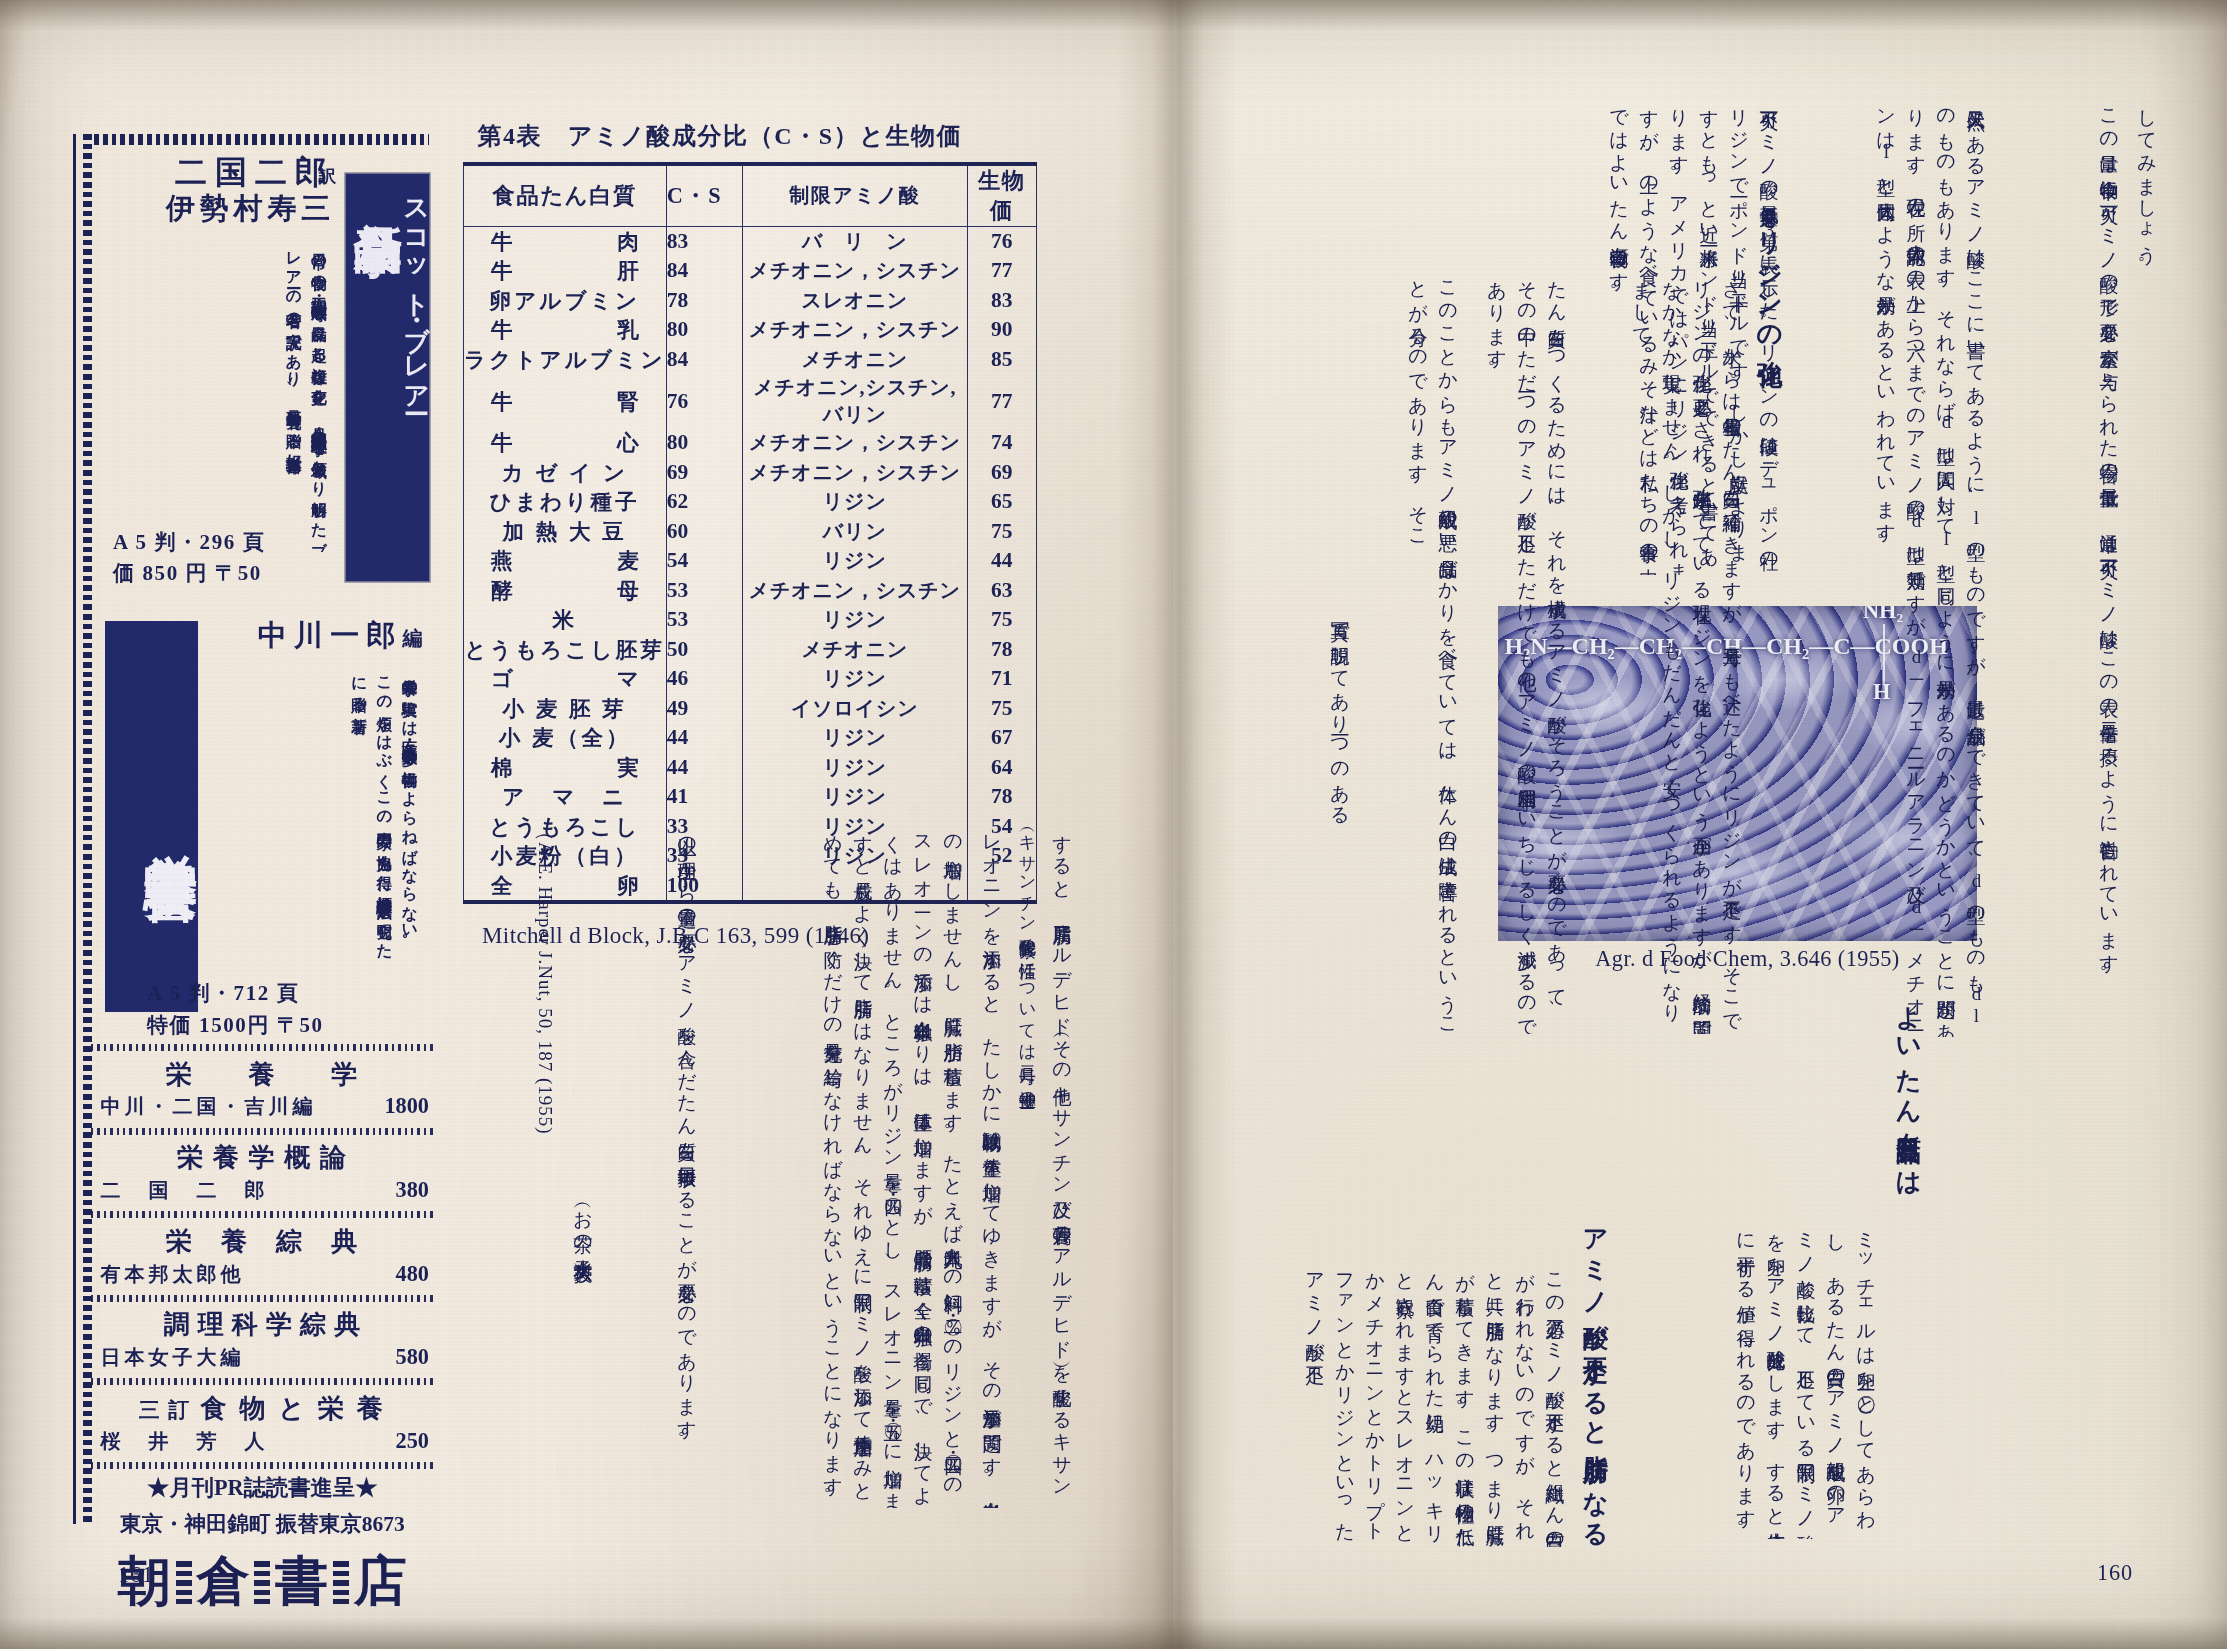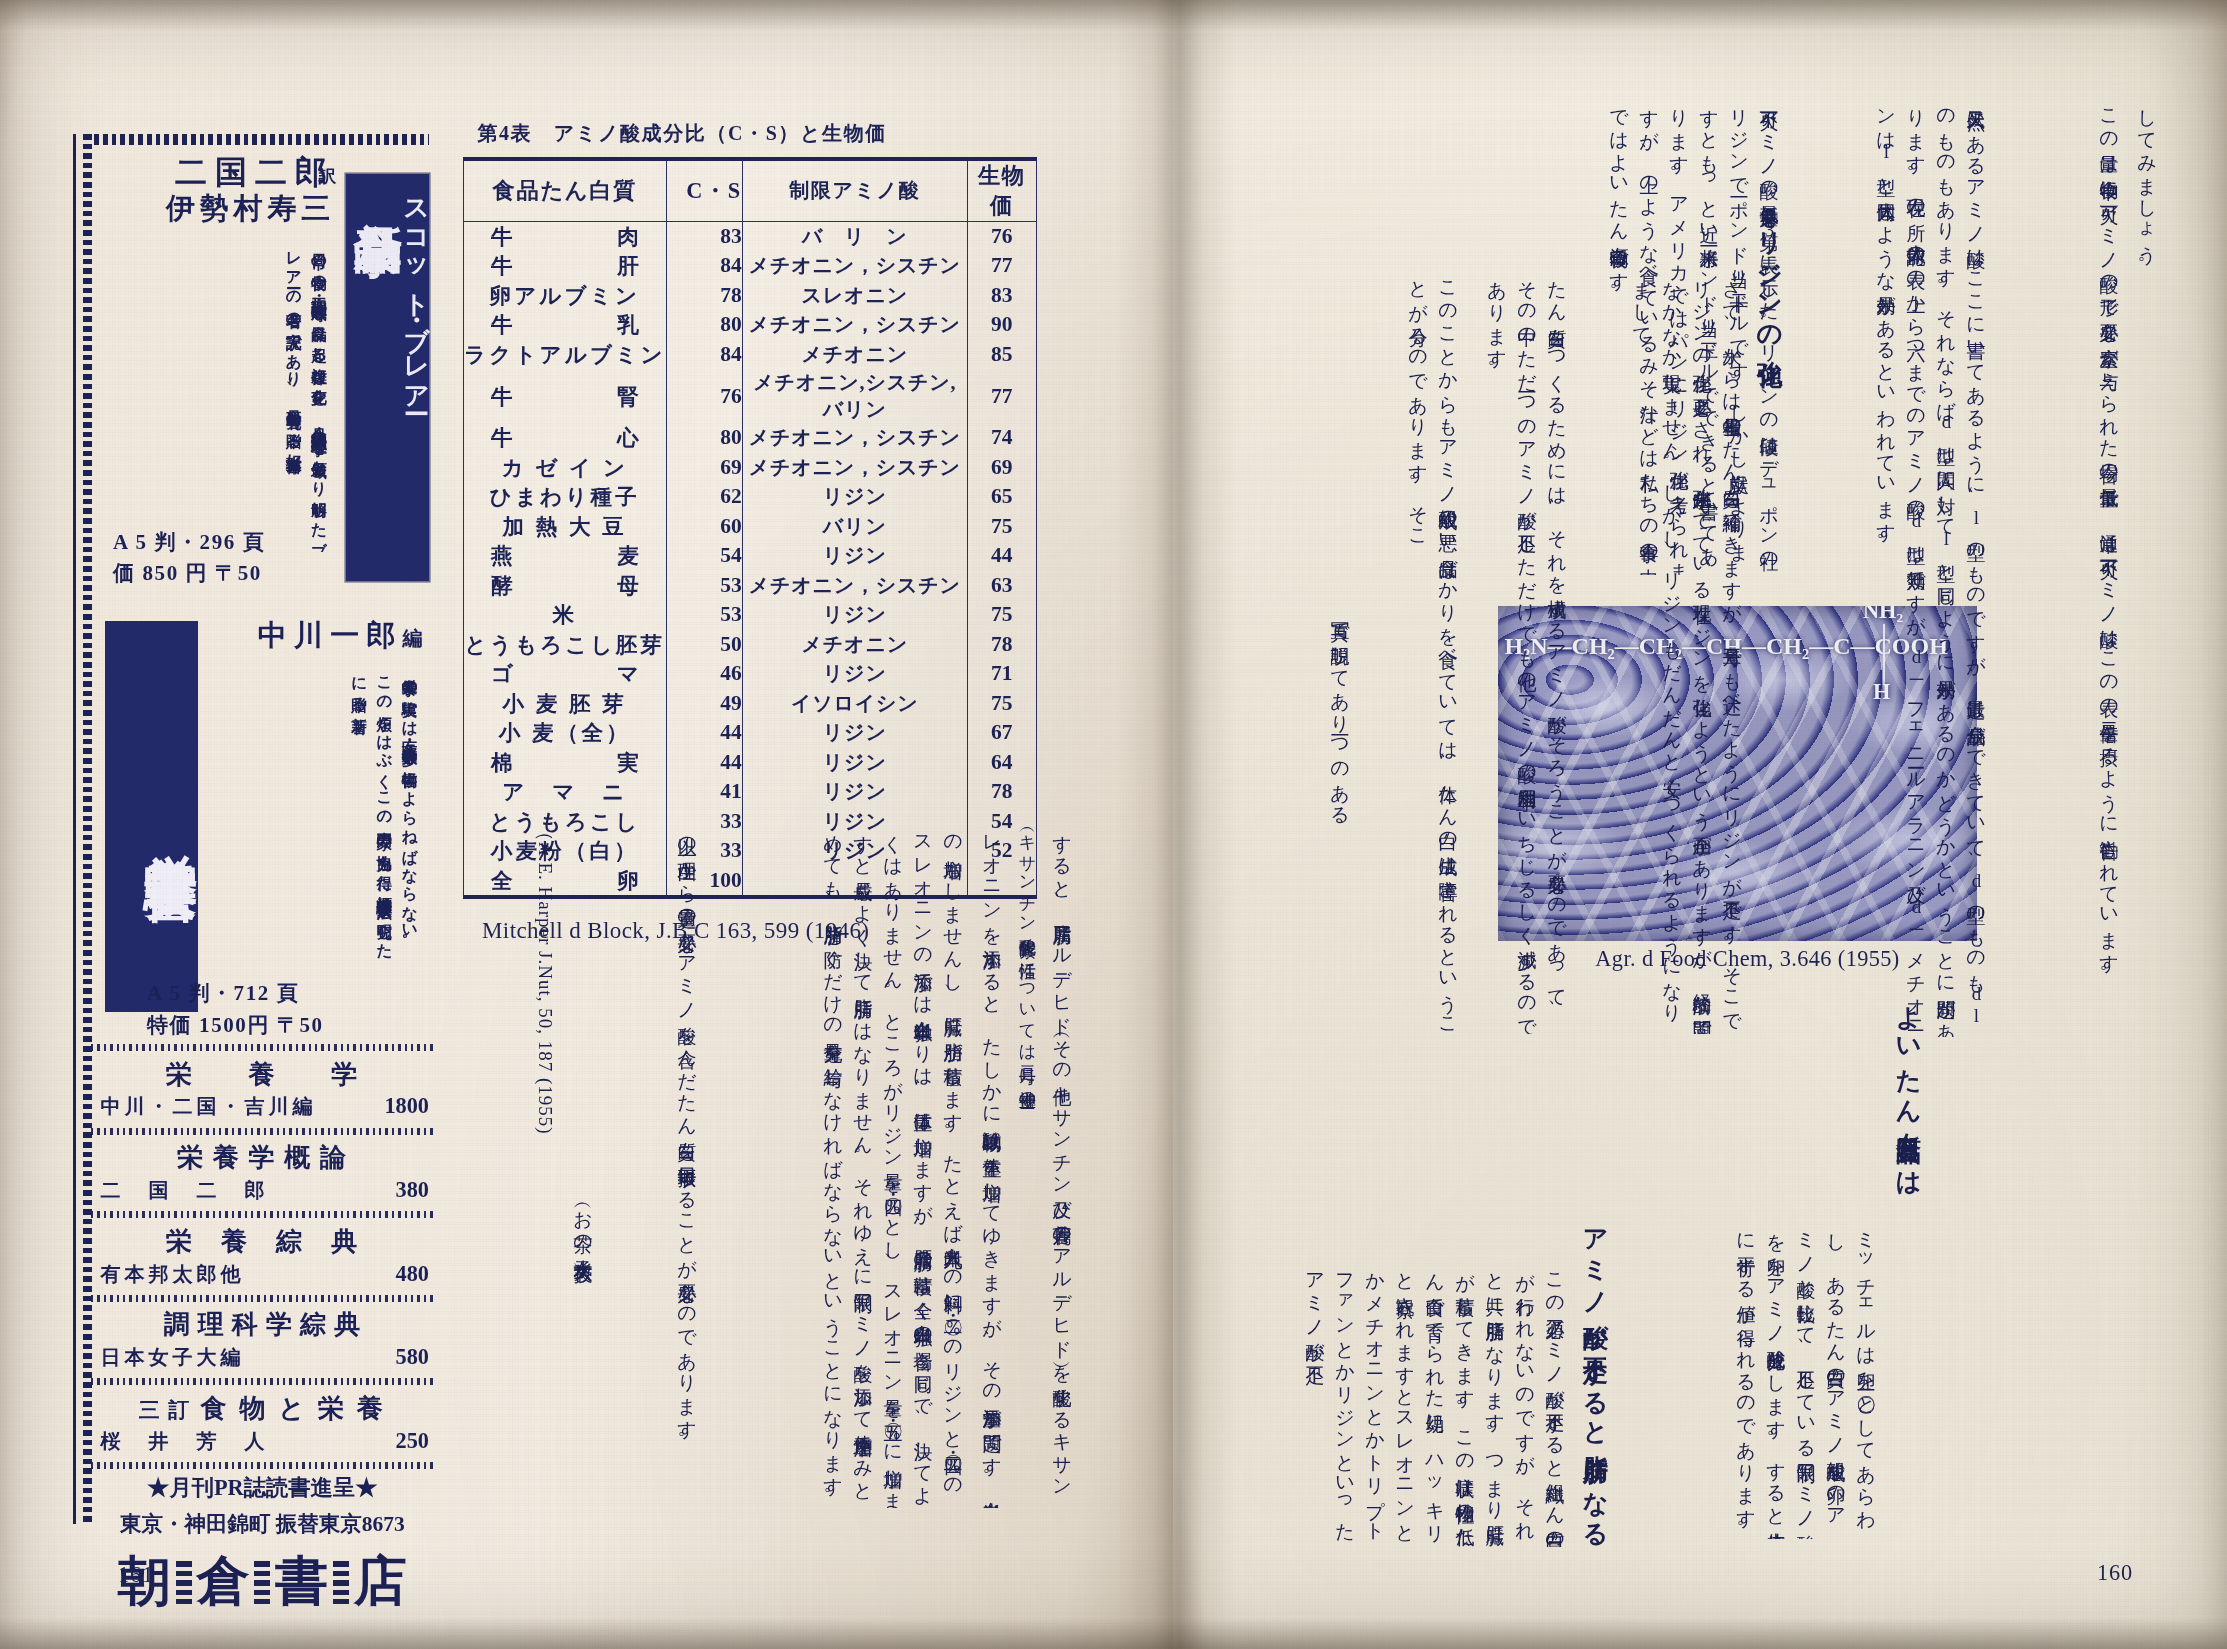--- a/index.html
+++ b/index.html
@@ -175,40 +175,40 @@
     white-space:nowrap;display:flex;justify-content:center;align-items:center;gap:4.8px;
   }
   .pub-bar{
     display:inline-block;width:16px;height:43px;
     background:repeating-linear-gradient(180deg,#1d2355 0 5.6px,rgba(0,0,0,0) 5.6px 9.6px);
   }
 
   
   #tablewrap{position:absolute;left:463px;top:120px;width:606px;}
   .tbl-caption{
-    font-size:20px;font-weight:bold;color:#1d2355;letter-spacing:1.6px;
+    font-size:24px;font-weight:bold;color:#1d2355;letter-spacing:1.6px;
     padding-left:14.4px;margin-bottom:9.6px;white-space:nowrap;
   }
   table.amino{
     border-collapse:collapse;width:574px;
     color:#1d2355;background:rgba(255,255,255,.10);
   }
   table.amino th,table.amino td{
     border-left:1.6px solid #2a2f63;border-right:1.6px solid #2a2f63;
     padding:0;height:29.5px;font-weight:bold;
   }
   table.amino thead th{
     border-top:4.8px solid #1f2456;border-bottom:1.6px solid #2a2f63;
     font-size:22.3px;height:49px;letter-spacing:1.6px;
   }
   table.amino tbody tr:first-child td{border-top:none;}
   table.amino tbody td{font-size:21.5px;}
   table.amino tr.last td{border-bottom:4.8px solid #1f2456;}
   .c-food{width:199px;text-align:center;}
-  .c-cs{width:78px;text-align:right;}
+  .c-cs{width:78px;text-align:left;}
   .c-lim{width:239px;text-align:center;font-size:20px!important;letter-spacing:0.8px;}
   .c-bio{width:72px;text-align:center;}
   .food-spread{
     display:flex;justify-content:space-between;padding:0 27px;white-space:nowrap;
   }
   .food-center{text-align:center;letter-spacing:3.2px;white-space:nowrap;}
   .tbl-source{
     margin-top:19px;padding-left:19px;
     font-size:23px;color:#1d2355;letter-spacing:0.4px;white-space:nowrap;
     font-family:"Liberation Serif","DejaVu Serif",serif;

